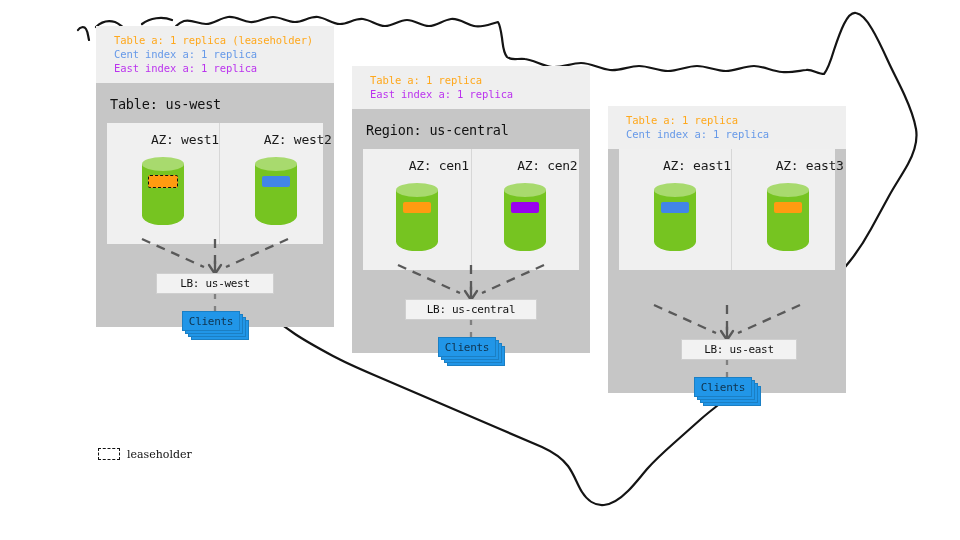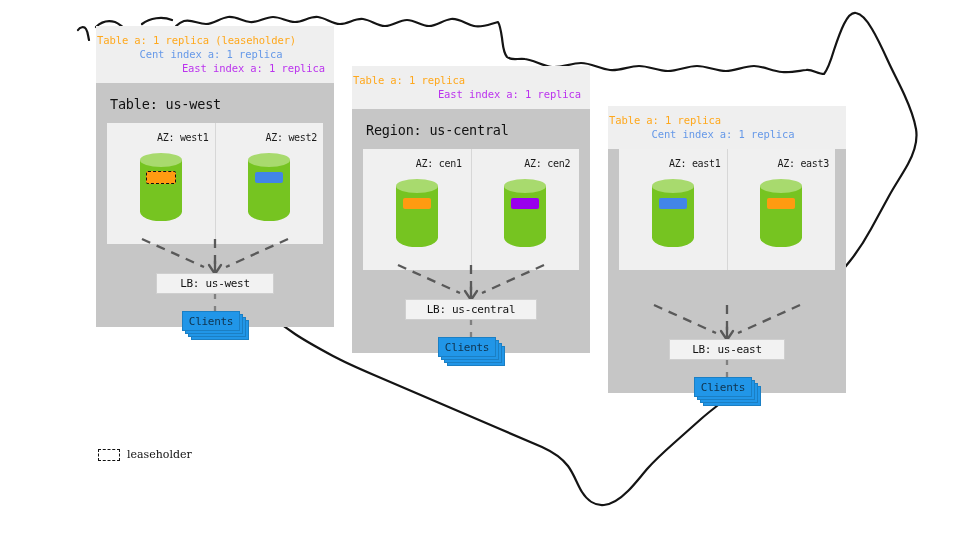--- a/index.html
+++ b/index.html
@@ -10,30 +10,30 @@
   }
   #stage{position:absolute;inset:0;width:960px;height:540px;}
 
   
   #map-layer{position:absolute;left:0;top:0;width:960px;height:540px;}
 
   
   .region-panel{position:absolute;}
   .replica-legend{
     background:#efefef;
-    padding:7px 9px 8px 1px;
+    padding:7px 9px 8px 18px;
     line-height:1.34;
     font-size:10.5px;
     letter-spacing:-0.1px;
     white-space:nowrap;
   }
   .replica-line{display:block;}
   .rl-table{color:#ffa81c;}
-  .rl-cent{color:#6699e8;text-align:center;}
-  .rl-east{color:#bb33ee;text-align:right;}
+  .rl-cent{color:#6699e8;}
+  .rl-east{color:#bb33ee;}
 
   .region-body{background:#c6c6c6;padding:0;}
   .region-title{
     font-size:13.5px;color:#111;
     padding:13px 0 11px 14px;
     letter-spacing:-0.2px;
     white-space:nowrap;
   }
   .az-strip{
     background:#f0f0f0;
@@ -42,21 +42,21 @@
     position:relative;
   }
   .az-cell{
     flex:1 1 0;
     padding:9px 0 0 0;
     position:relative;
     box-sizing:border-box;
   }
   .az-cell + .az-cell{border-left:1px solid #d7d7d7;}
   .az-label{
-    text-align:center;font-size:10px;color:#1a1a1a;
+    text-align:center;font-size:13px;color:#1a1a1a;
     letter-spacing:-0.3px;white-space:nowrap;margin-left:44px;
   }
 
   
   .cyl-wrap{display:flex;justify-content:center;align-items:flex-start;}
   .cyl{position:relative;}
   .cyl-body{
     position:absolute;left:0;right:0;
     background:#76c421;
     border-radius:0 0 48% 48%/0 0 16% 16%;
@@ -106,21 +106,21 @@
     color:#10334d;
     font-size:11px;
     display:flex;align-items:center;justify-content:center;
     letter-spacing:-0.3px;white-space:nowrap;
     box-sizing:border-box;
   }
 
   
   #lease-legend{
     position:absolute;left:98px;top:448px;
-    display:flex;align-items:flex-end;gap:7px;
+    display:flex;align-items:flex-start;gap:7px;
   }
   #lease-legend .swatch{
     width:22px;height:12px;
     border:1.6px dashed #111;
     background:#ffffff;
     box-sizing:border-box;
   }
   #lease-legend .lbl{
     font-family:"DejaVu Serif","Liberation Serif",serif;
     font-size:11px;color:#111;
@@ -357,21 +357,21 @@
       </div>
 
       <svg class="connectors" width="238" height="244" viewBox="0 0 238 244">
         <path d="M46,156 L108,184" stroke="#595959" stroke-width="2.3" stroke-dasharray="9 7" fill="none"></path>
         <path d="M119,156 L119,182" stroke="#595959" stroke-width="2.3" stroke-dasharray="9 7" fill="none"></path>
         <path d="M192,156 L130,184" stroke="#595959" stroke-width="2.3" stroke-dasharray="9 7" fill="none"></path>
         <path d="M119,178 L119,190 M113,182 L119,191 L125,182" stroke="#595959" stroke-width="2.3" fill="none" stroke-linecap="round" stroke-linejoin="round"></path>
         <path d="M119,208 L119,230" stroke="#808080" stroke-width="2.3" stroke-dasharray="8 7" fill="none"></path>
       </svg>
 
-      <div class="lb-box" style="left:61px;top:190px;width:116px;height:21px;">
+      <div class="lb-box" style="left:73px;top:190px;width:116px;height:21px;">
         <span>LB: us-east</span>
       </div>
 
       <div class="clients" style="left:86px;top:228px;width:70px;height:29px;">
         <div class="sheet" style="left:9px;top:9px;width:58px;height:20px;"></div>
         <div class="sheet" style="left:6px;top:6px;width:58px;height:20px;"></div>
         <div class="sheet" style="left:3px;top:3px;width:58px;height:20px;"></div>
         <div class="front" style="width:58px;height:20px;">
           <span>Clients</span>
         </div>

